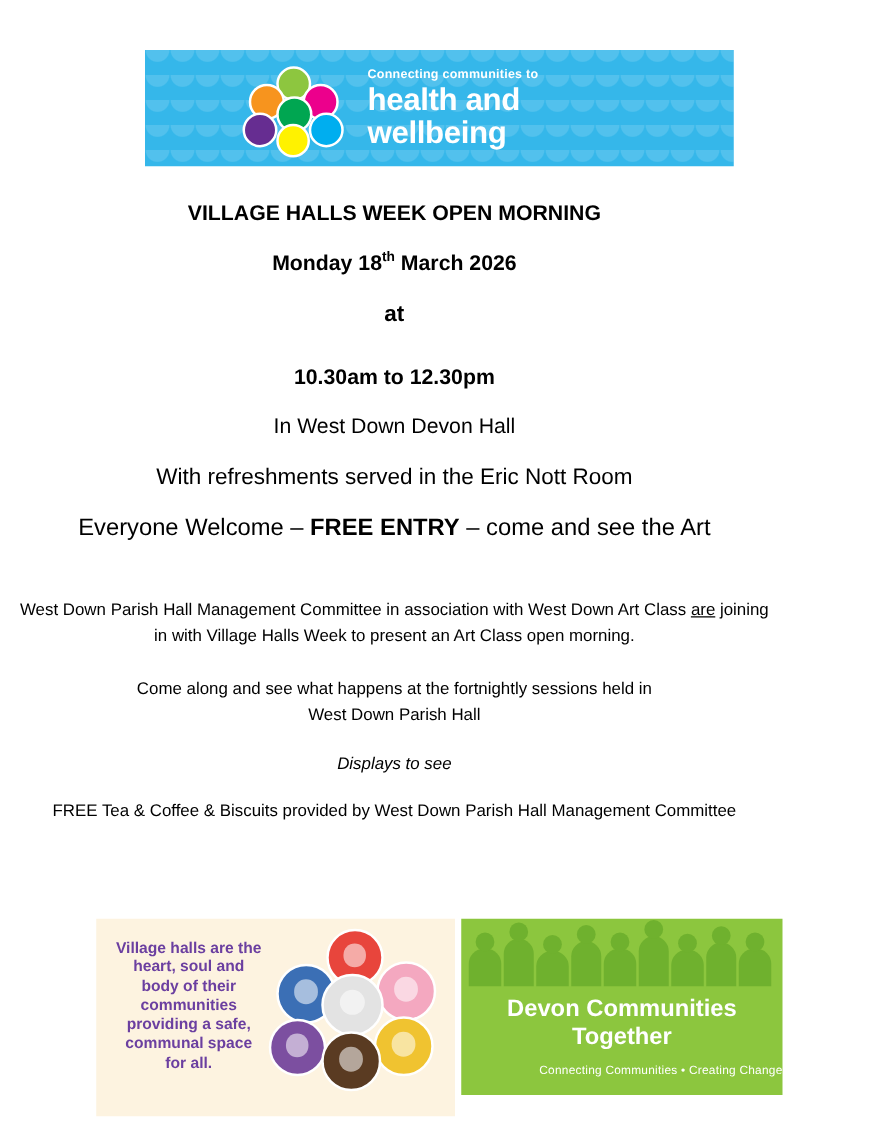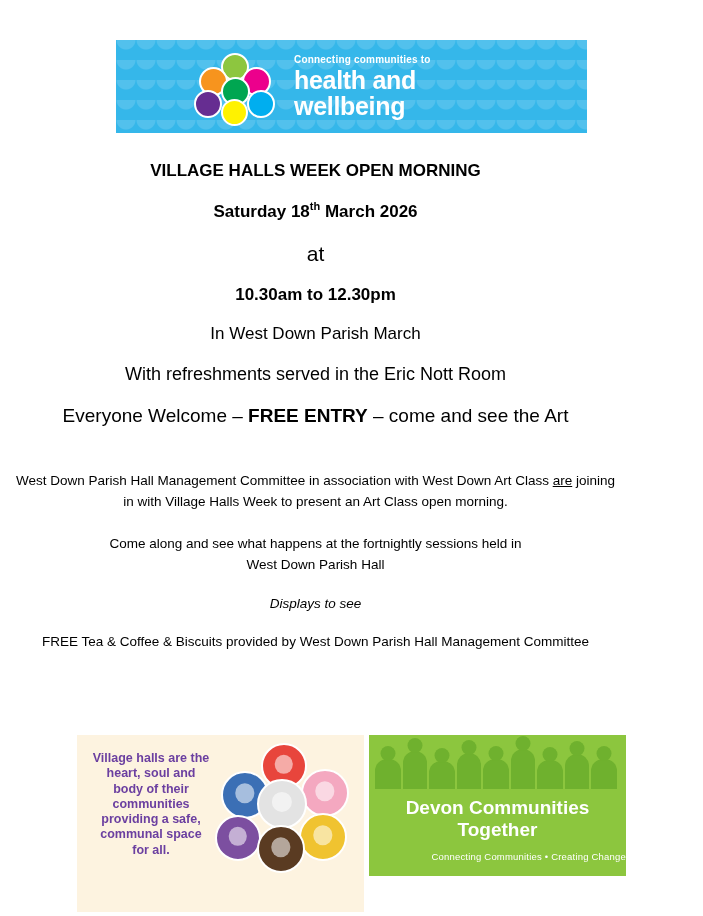--- a/index.html
+++ b/index.html
@@ -93,22 +93,23 @@
     font-weight: bold;
     margin-bottom: 16px;
   }
   .l-date {
     font-size: 17px;
     font-weight: bold;
     margin-bottom: 16px;
   }
   .l-date sup { font-size: 11px; }
   .l-at {
-    font-size: 21px;
-    margin-bottom: 16px;
+    font-size: 18px;
+    margin-bottom: 28px;
+    font-weight: bold;
   }
   .l-time {
     font-size: 17px;
     font-weight: bold;
     margin-bottom: 16px;
   }
   .l-venue {
     font-size: 17px;
     margin-bottom: 16px;
   }
@@ -142,21 +143,21 @@
     left: 77px;
     top: 735px;
     width: 549px;
     height: 145px;
   }
   .img-left {
     position: absolute;
     left: 0;
     top: 0;
     width: 287px;
-    height: 177px;
+    height: 158px;
     background: #fdf3e0;
     overflow: hidden;
   }
   .vh-text {
     position: absolute;
     left: 14px;
     top: 16px;
     width: 120px;
     color: #6b3fa0;
     font-size: 12.5px;
@@ -270,28 +271,28 @@
       <div class="banner-main">health and</div>
       <div class="banner-main">wellbeing</div>
     </div>
   </div>
 
   <div class="doc">
 
     <div class="line l-title">VILLAGE HALLS WEEK OPEN MORNING</div>
 
     <div class="line l-date">
-      <span>Saturday 18</span><sup>th</sup><span> March 2026</span>
+      <span>Monday 18</span><sup>th</sup><span> March 2026</span>
     </div>
 
     <div class="line l-at">at</div>
 
     <div class="line l-time">10.30am to 12.30pm</div>
 
-    <div class="line l-venue">In West Down Parish March</div>
+    <div class="line l-venue">In West Down Devon Hall</div>
 
     <div class="line l-refresh">With refreshments served in the Eric Nott Room</div>
 
     <div class="line l-welcome">
       <span>Everyone Welcome – </span><b>FREE ENTRY</b><span> – come and see the Art</span>
     </div>
 
     <div class="gap-1"></div>
 
     <div class="para">

